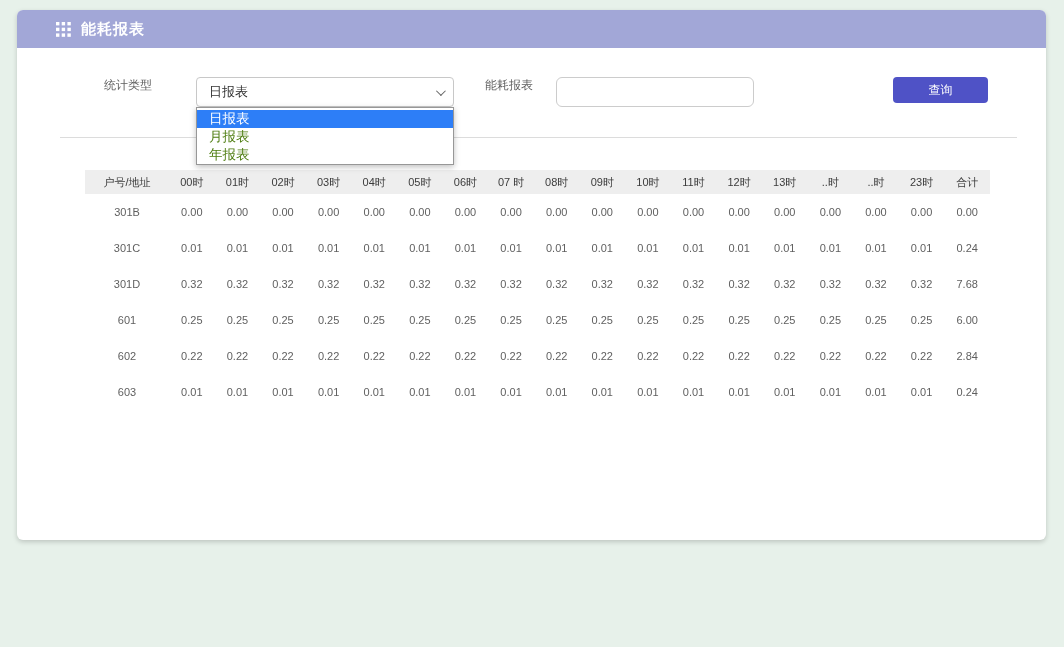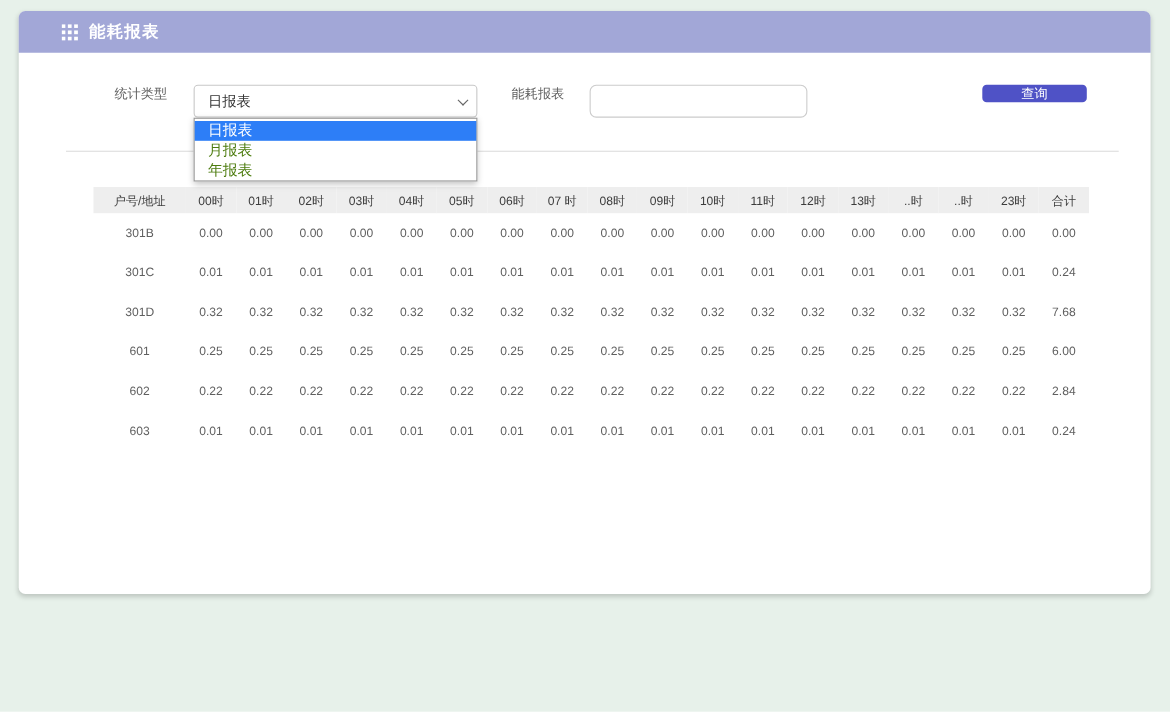--- a/index.html
+++ b/index.html
@@ -39,21 +39,21 @@
     height: 30px;
     display: flex;
     padding-left: 17px;
   }
   .filter-label {
     font-size: 12px;
     color: #5f5f5f;
     white-space: nowrap;
   }
   .label-stat { margin-left: 70px; }
-  .select-wrap { position: relative; margin-left: 24px; width: 258px; height: 30px; }
+  .select-wrap { position: relative; margin-left: 44px; width: 258px; height: 30px; }
   .select-box {
     width: 258px; height: 30px;
     background: #fff;
     border: 1px solid #c8c8c8;
     border-radius: 4px;
     display: flex;
     align-items: center;
     padding: 0 10px 0 12px;
     font-size: 13px;
     color: #333;
@@ -93,21 +93,21 @@
     border: 1px solid #ccc;
     border-radius: 6px;
     font-size: 13px;
     color: #333;
     padding: 0 10px;
     outline: none;
     background: #fff;
   }
   .btn-group { margin-left: auto; margin-right: 58px; display: flex; gap: 10px; }
   .btn {
-    width: 95px; height: 16px;
+    width: 95px; height: 26px;
     border: none;
     border-radius: 4px;
     color: #ffffff;
     font-size: 12px;
     cursor: pointer;
     font-family: Liberation Serif, serif;
     margin-left: 12px;
   }
   .btn-query { background: #4f52c6; }
   .btn-export { background: #9a9ee6; }

